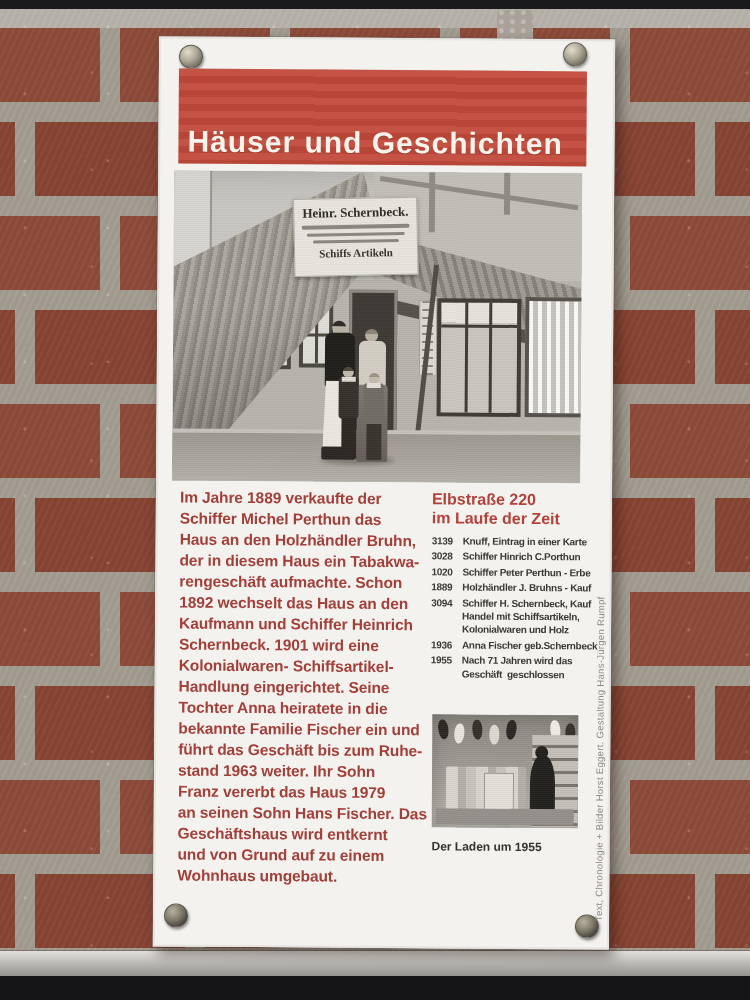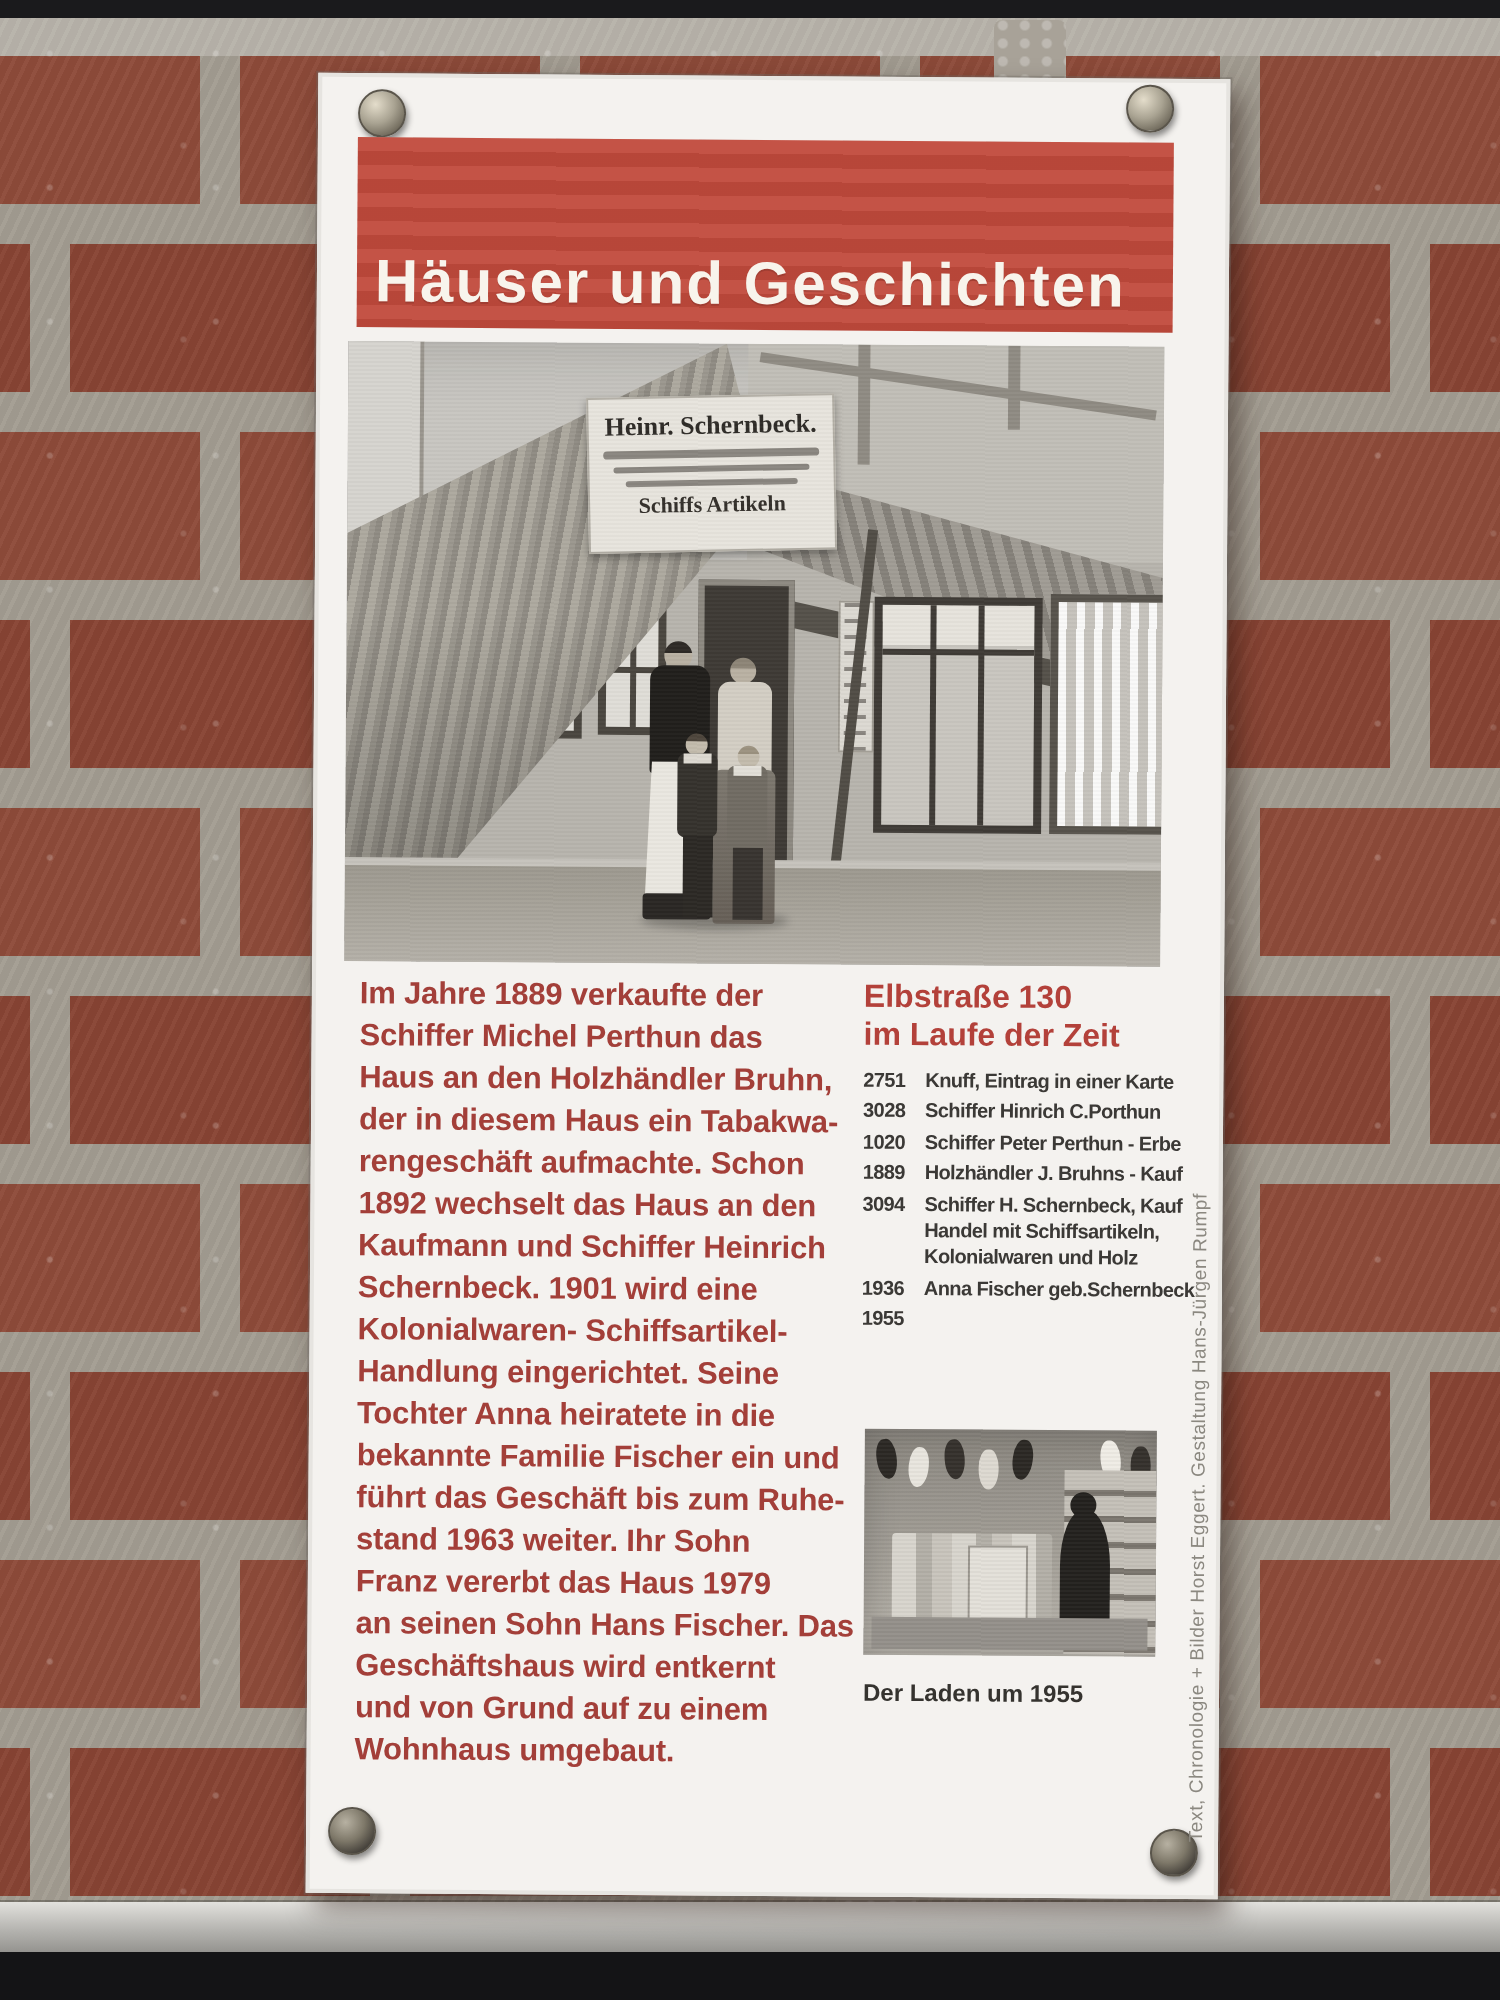--- a/index.html
+++ b/index.html
@@ -242,26 +242,26 @@
 Tochter Anna heiratete in die
 bekannte Familie Fischer ein und
 führt das Geschäft bis zum Ruhe-
 stand 1963 weiter. Ihr Sohn
 Franz vererbt das Haus 1979
 an seinen Sohn Hans Fischer. Das
 Geschäftshaus wird entkernt
 und von Grund auf zu einem
 Wohnhaus umgebaut.</div>
 
-  <div class="tl-head">Elbstraße 130
+  <div class="tl-head">Elbstraße 220
 im Laufe der Zeit</div>
 
   <div class="timeline">
     <div class="tl-row">
-      <span class="yr">2751</span>
+      <span class="yr">3139</span>
       <span class="tx">Knuff, Eintrag in einer Karte</span>
     </div>
     <div class="tl-row">
       <span class="yr">3028</span>
       <span class="tx">Schiffer Hinrich C.Porthun</span>
     </div>
     <div class="tl-row">
       <span class="yr">1020</span>
       <span class="tx">Schiffer Peter Perthun - Erbe</span>
     </div>
@@ -274,20 +274,22 @@
       <span class="tx">Schiffer H. Schernbeck, Kauf
 Handel mit Schiffsartikeln,
 Kolonialwaren und Holz</span>
     </div>
     <div class="tl-row">
       <span class="yr">1936</span>
       <span class="tx">Anna Fischer geb.Schernbeck</span>
     </div>
     <div class="tl-row">
       <span class="yr">1955</span>
+      <span class="tx">Nach 71 Jahren wird das
+Geschäft  geschlossen</span>
     </div>
   </div>
 
   <div class="shop">
     <div class="hang hg1"></div>
     <div class="hang hg2"></div>
     <div class="hang hg3"></div>
     <div class="hang hg4"></div>
     <div class="hang hg5"></div>
     <div class="hang hg6"></div>

